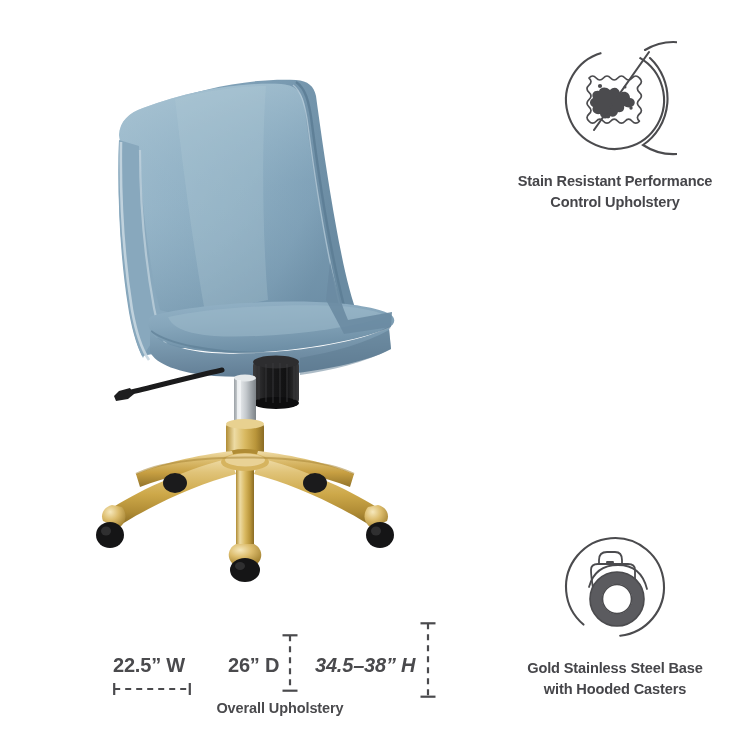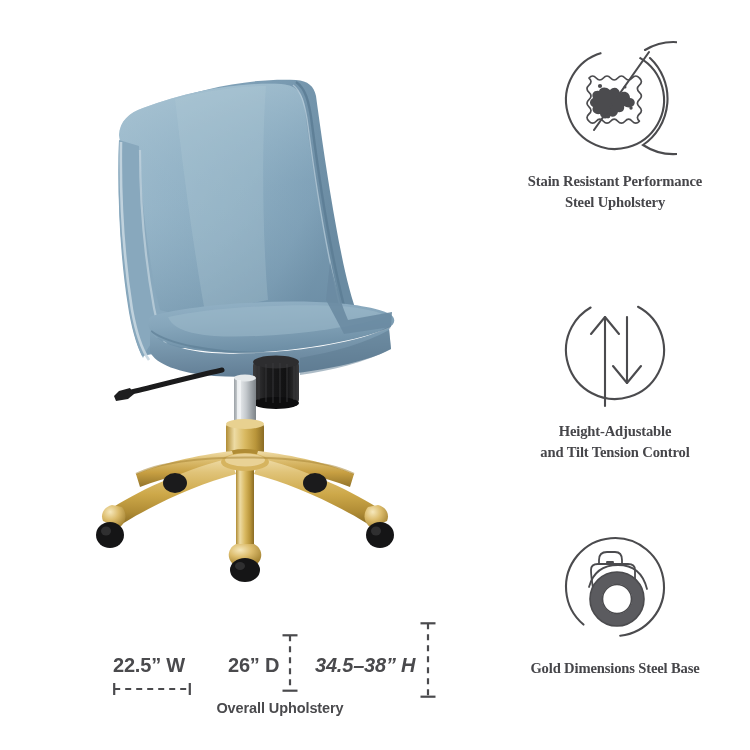--- a/index.html
+++ b/index.html
@@ -88,21 +88,21 @@
   .feature-icon svg { display: block; width: 100%; height: 100%; }
 
   .feature-caption {
     margin-top: 9px;
     font-size: 14.6px;
     font-weight: bold;
     color: #46464a;
     line-height: 1.42;
     letter-spacing: -0.15px;
   }
-  .feature-caption span { display: block; font-family: Liberation Serif, serif; }
+  .feature-caption span { display: block; }
 </style>
 </head>
 <body>
 
 <div id="product-photo">
   <svg viewBox="0 0 480 640" xmlns="http://www.w3.org/2000/svg">
     <defs>
       <linearGradient id="gBack" x1="0" y1="0" x2="1" y2="0.5">
         <stop offset="0" stop-color="#a6c2d2"></stop>
         <stop offset="0.30" stop-color="#97b6c9"></stop>
@@ -359,58 +359,41 @@
           <circle cx="55" cy="78" r="2.4"></circle>
           <circle cx="78" cy="70" r="1.7"></circle>
           <circle cx="41" cy="65" r="1.3"></circle>
         </g>
 
         <line x1="96" y1="14" x2="41" y2="92" stroke="#4b4b4e" stroke-width="2.1" stroke-linecap="round"></line>
       </svg>
     </div>
     <div class="feature-caption">
       <span>Stain Resistant Performance</span>
-      <span>Steel Upholstery</span>
+      <span>Control Upholstery</span>
     </div>
   </div>
 
-  <div class="feature" id="feature-1">
-    <div class="feature-icon">
-      <svg viewBox="0 0 124 124" xmlns="http://www.w3.org/2000/svg">
-
-        <circle cx="62" cy="62" r="49" fill="none" stroke="#4b4b4e" stroke-width="2.1" stroke-dasharray="258 50" transform="rotate(-62 62 62)" stroke-linecap="round"></circle>
-
-        <line x1="52" y1="118" x2="52" y2="29" stroke="#4b4b4e" stroke-width="2.1" stroke-linecap="round"></line>
-        <polyline points="38,46 52,29 66,46" fill="none" stroke="#4b4b4e" stroke-width="2.1" stroke-linecap="round" stroke-linejoin="round"></polyline>
-
-        <line x1="74" y1="29" x2="74" y2="95" stroke="#4b4b4e" stroke-width="2.1" stroke-linecap="round"></line>
-        <polyline points="60,78 74,95 88,78" fill="none" stroke="#4b4b4e" stroke-width="2.1" stroke-linecap="round" stroke-linejoin="round"></polyline>
-      </svg>
-    </div>
-    <div class="feature-caption">
-      <span>Height-Adjustable</span>
-      <span>and Tilt Tension Control</span>
-    </div>
-  </div>
 
   <div class="feature" id="feature-2">
     <div class="feature-icon">
       <svg viewBox="0 0 124 124" xmlns="http://www.w3.org/2000/svg">
 
         <circle cx="62" cy="62" r="49" fill="none" stroke="#4b4b4e" stroke-width="2.1" stroke-dasharray="268 40" transform="rotate(130 62 62)" stroke-linecap="round"></circle>
 
         <path d="M46 35 q0 -8 8 -8 l8 0 q7 0 7 8 l0 14 l-9 0 l0 -12 l-6 0 l0 12 l-8 0 Z" fill="#ffffff" stroke="#4b4b4e" stroke-width="1.8" stroke-linejoin="round"></path>
 
         <path d="M38 45 q0 -6 7 -6 l30 0 q7 0 7 6 l0 12 q-5 -6 -14 -6 q-14 0 -19 12 l-9 0 q-2 -12 -2 -18 Z" fill="#ffffff" stroke="#4b4b4e" stroke-width="1.8" stroke-linejoin="round"></path>
 
         <path d="M36 62 q6 -22 29 -22 q23 0 29 24" fill="none" stroke="#4b4b4e" stroke-width="1.8" stroke-linecap="round"></path>
         <path d="M42 68 q4 -18 24 -18 q20 0 24 20" fill="none" stroke="#4b4b4e" stroke-width="1.8" stroke-linecap="round"></path>
 
         <circle cx="64" cy="74" r="21" fill="none" stroke="#5b5b5f" stroke-width="12"></circle>
         <circle cx="64" cy="74" r="27" fill="none" stroke="#4b4b4e" stroke-width="1.6"></circle>
         <circle cx="64" cy="74" r="14.5" fill="#ffffff" stroke="#4b4b4e" stroke-width="1.6"></circle>
       </svg>
     </div>
     <div class="feature-caption">
-      <span>Gold Dimensions Steel Base</span>
+      <span>Gold Stainless Steel Base</span>
+      <span>with Hooded Casters</span>
     </div>
   </div>
 </div>
 
 </body></html>

